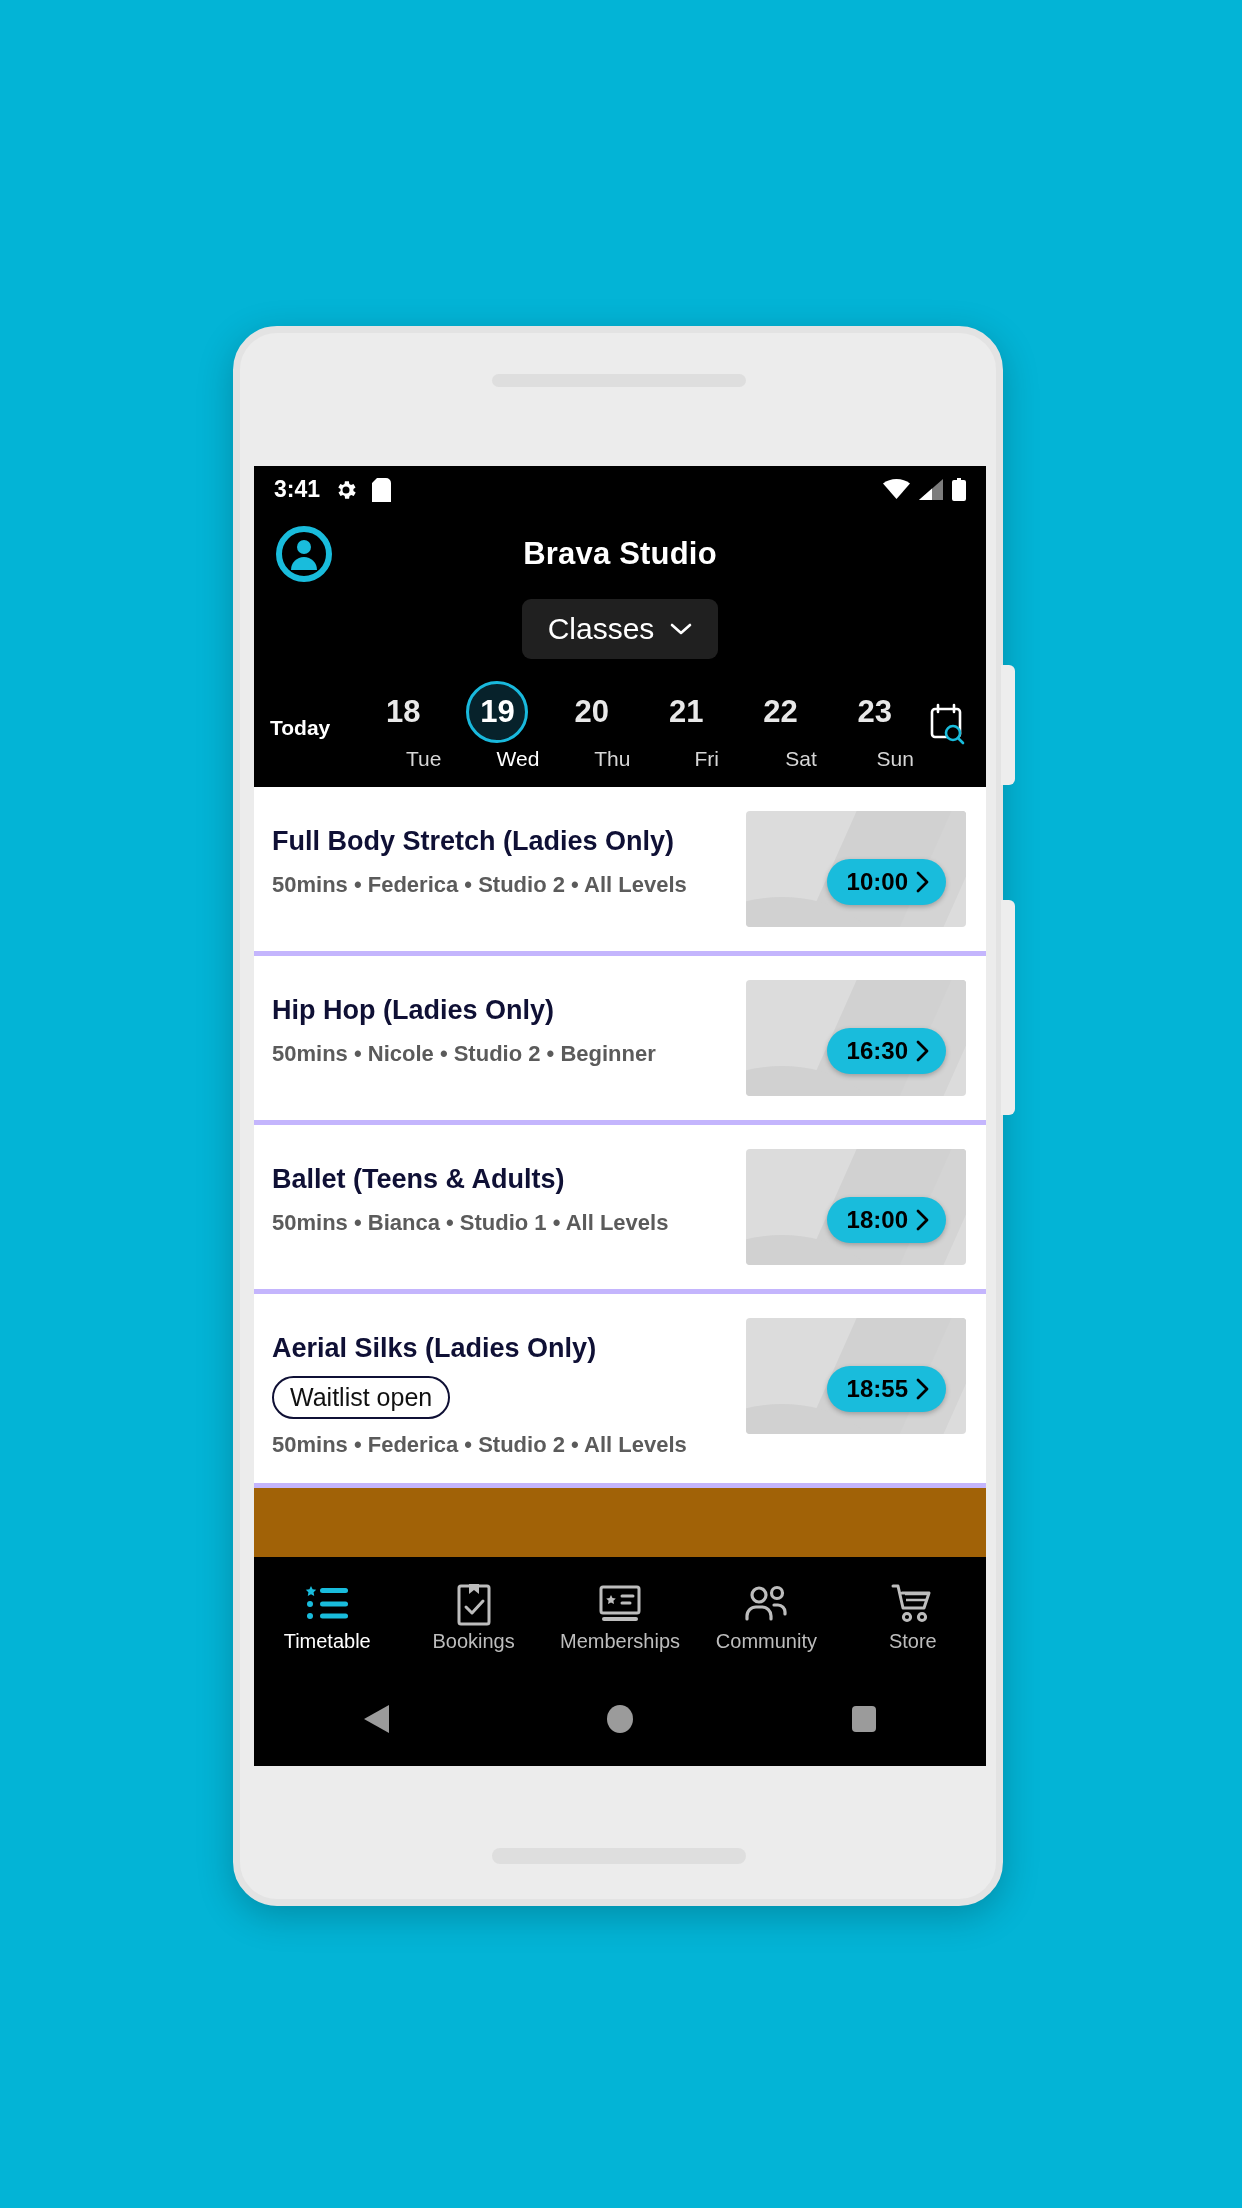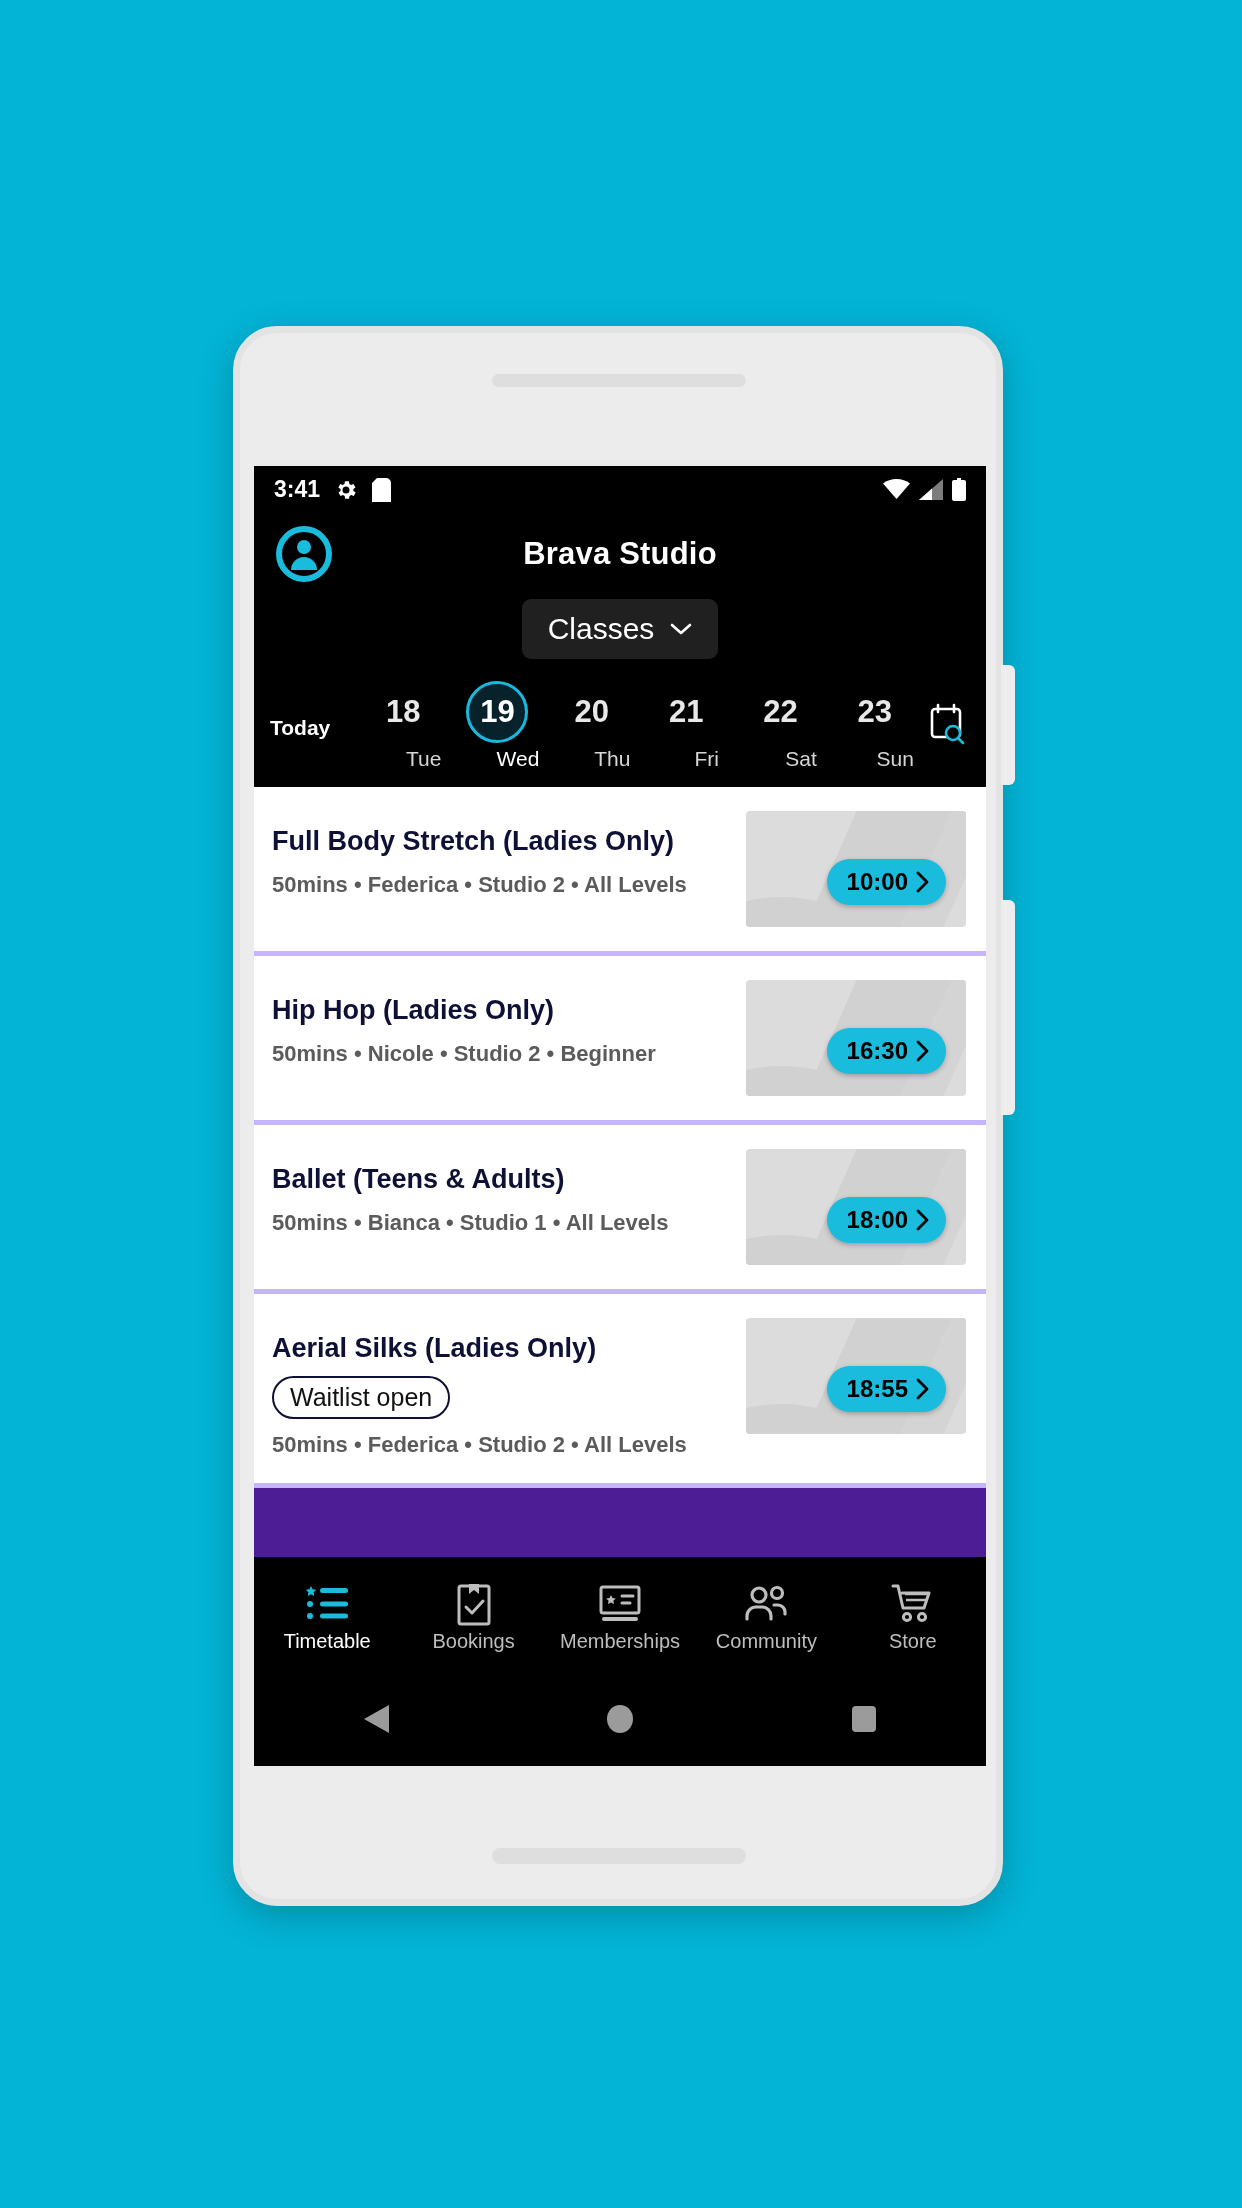--- a/index.html
+++ b/index.html
@@ -47,21 +47,21 @@
      position:absolute; left:24px; top:26px;}
   #bottom-speaker{
     position:absolute; left:492px; top:1848px;
     width:254px; height:16px; border-radius:8px; background:#dedede;
   }
 
   
   #screen{
     position:absolute; left:254px; top:466px;
     width:732px; height:1300px;
-    background:#4c1d95; overflow:hidden;
+    background:#a16207; overflow:hidden;
   }
 
   
   #status-bar{
     height:47px; background:#000; color:#fff;
     display:flex; align-items:center; padding:0 20px;
     font-size:23px; font-weight:700;
   }
   #status-left{ display:flex; align-items:center; gap:14px; }
   #status-right{ margin-left:auto; display:flex; align-items:center; gap:9px; }

